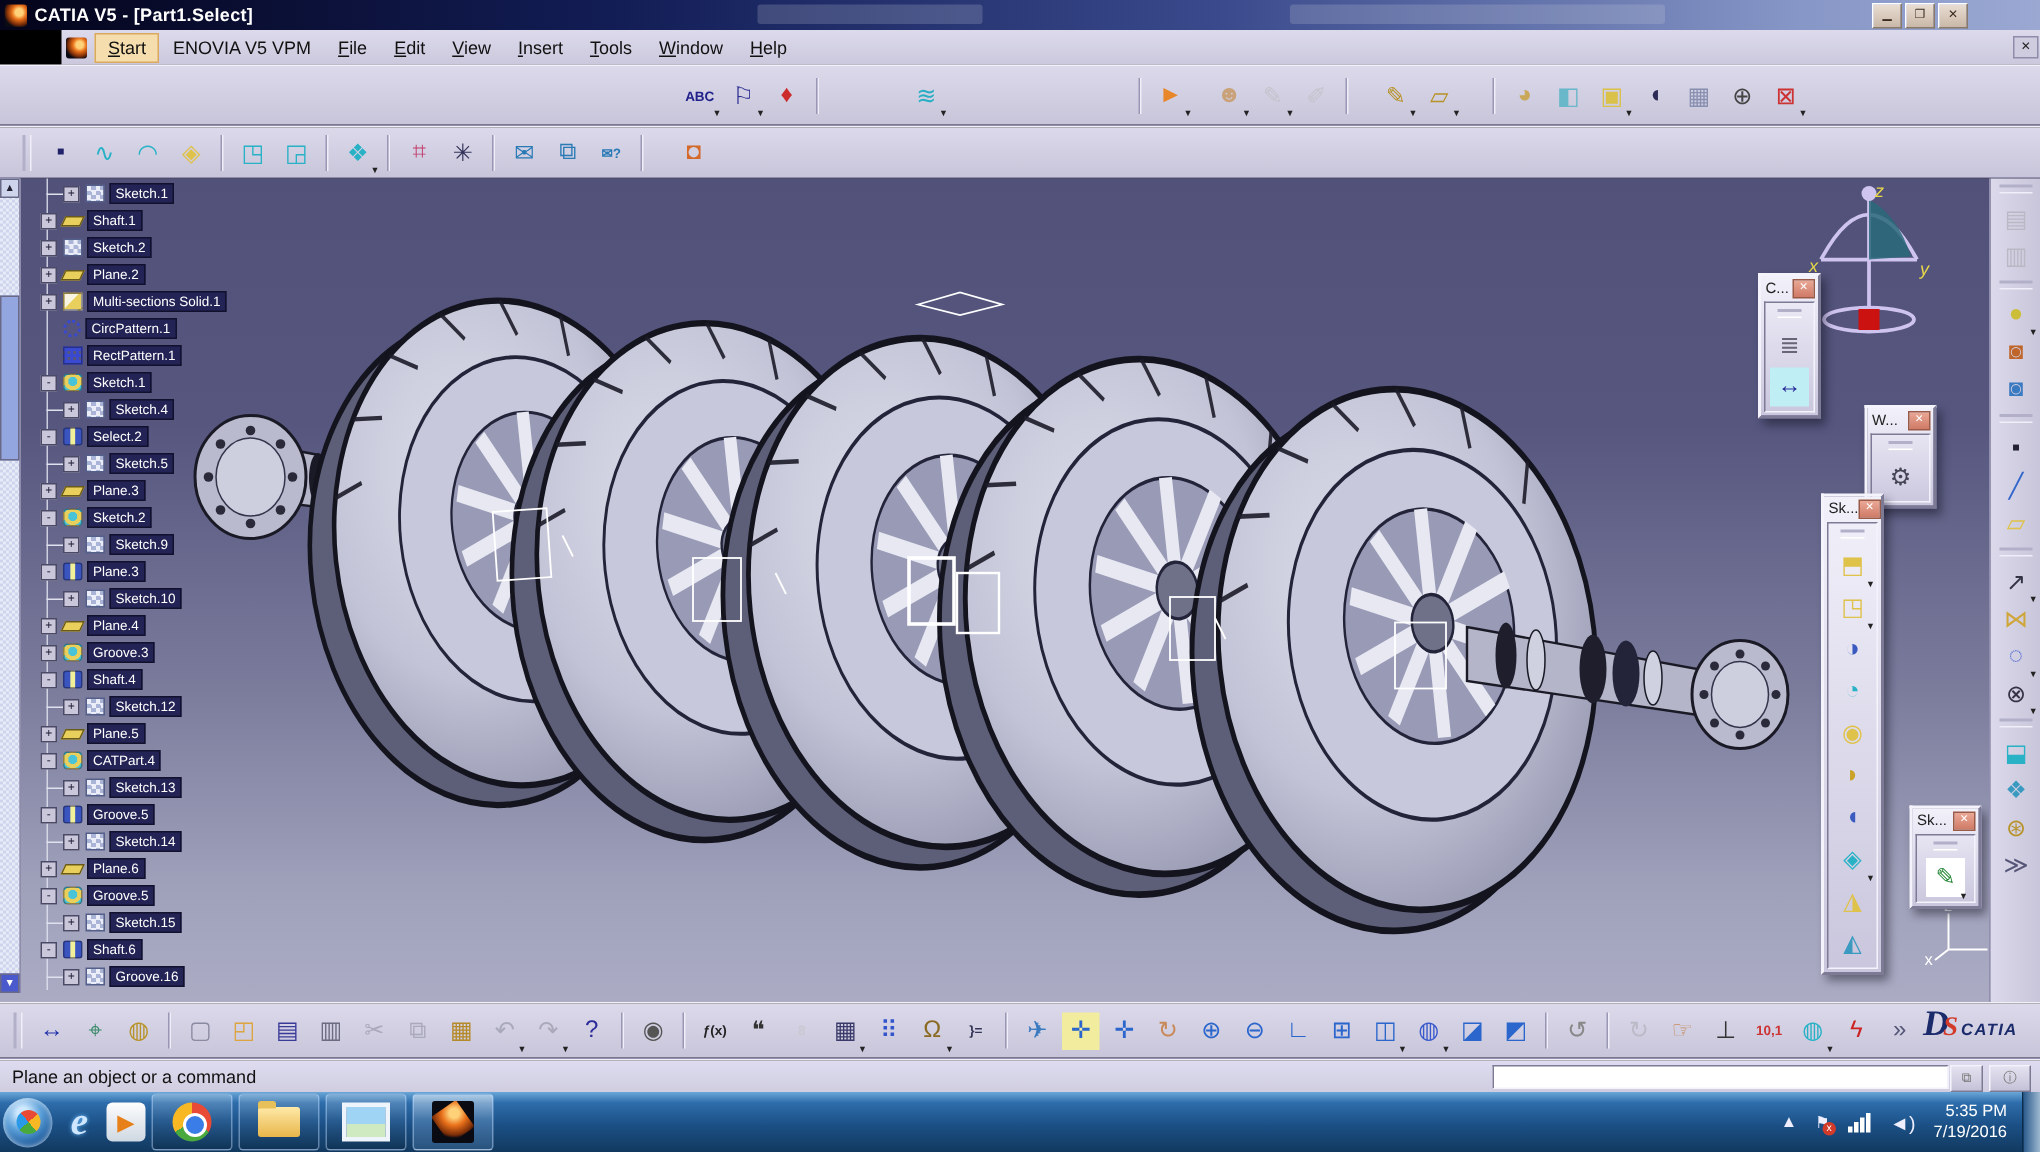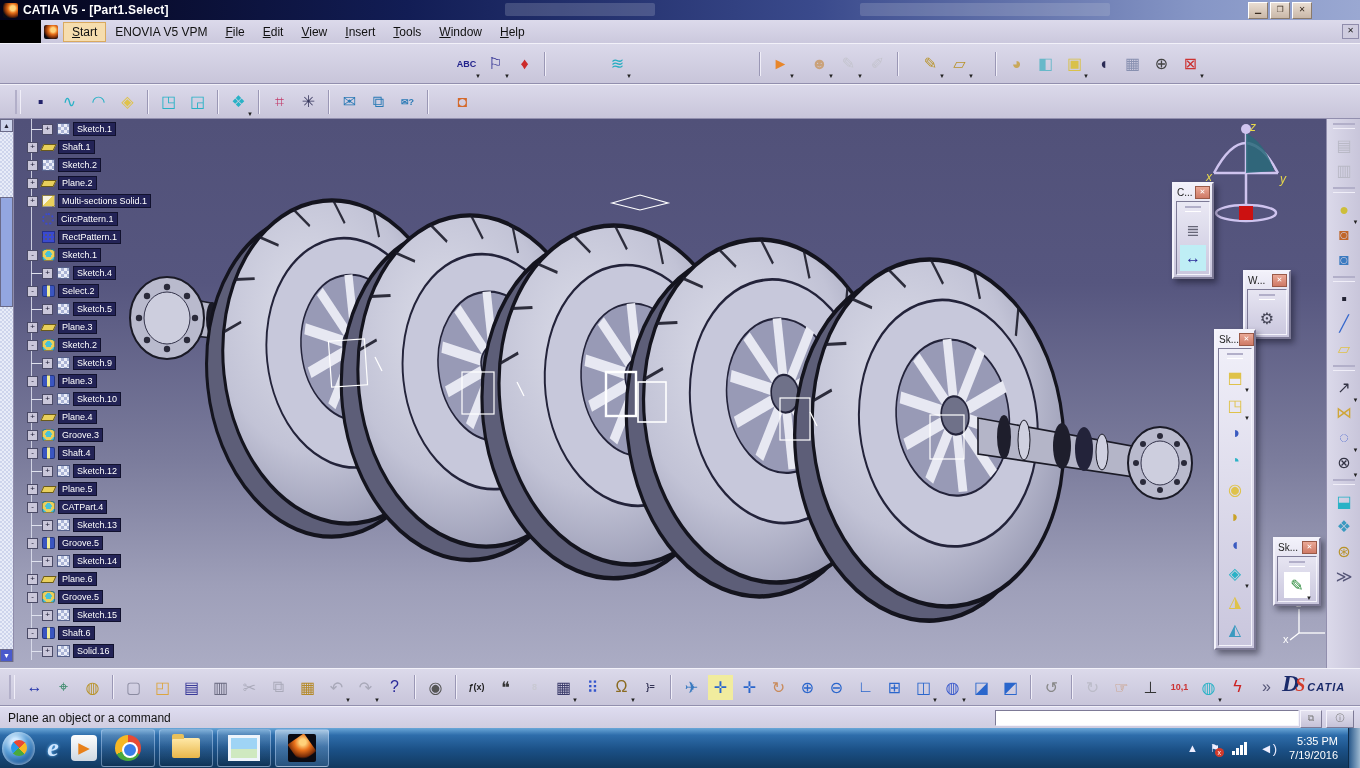--- a/index.html
+++ b/index.html
@@ -478,21 +478,21 @@
             <span class="tlabel">Sketch.15</span>
           </div>
           <div class="trow lvl1" style="top: 506px;">
             <span class="texp">-</span>
             <span class="ti ti-shaft"></span>
             <span class="tlabel">Shaft.6</span>
           </div>
           <div class="trow lvl2" style="top: 524px;">
             <span class="texp">+</span>
             <span class="ti ti-sketch"></span>
-            <span class="tlabel">Solid.16</span>
+            <span class="tlabel">Groove.16</span>
           </div>
         </div>
     </div>
 
     <div id="treescroll">
       <div class="scrbtn" id="scrup">▲</div>
       <div id="scrthumb"></div>
       <div class="scrbtn" id="scrdn">▼</div>
     </div>
 

